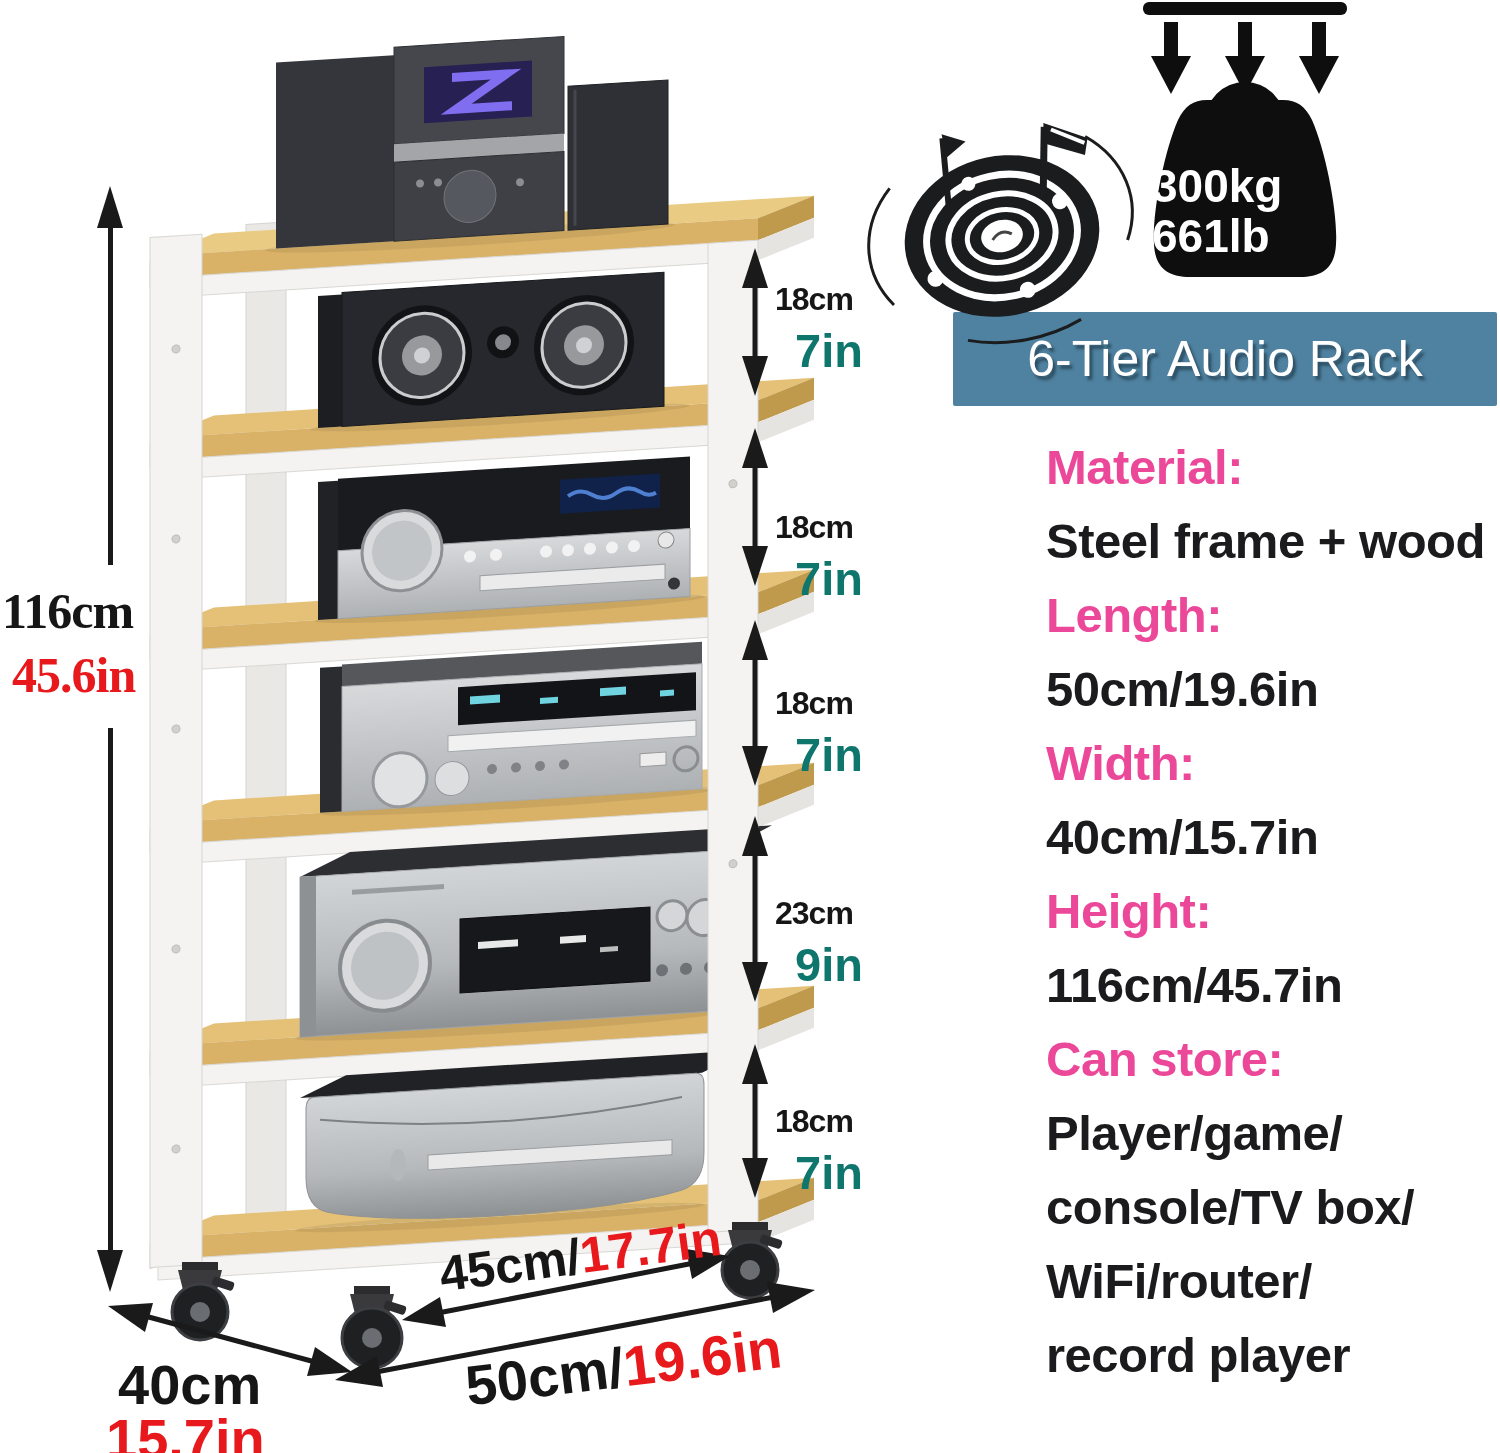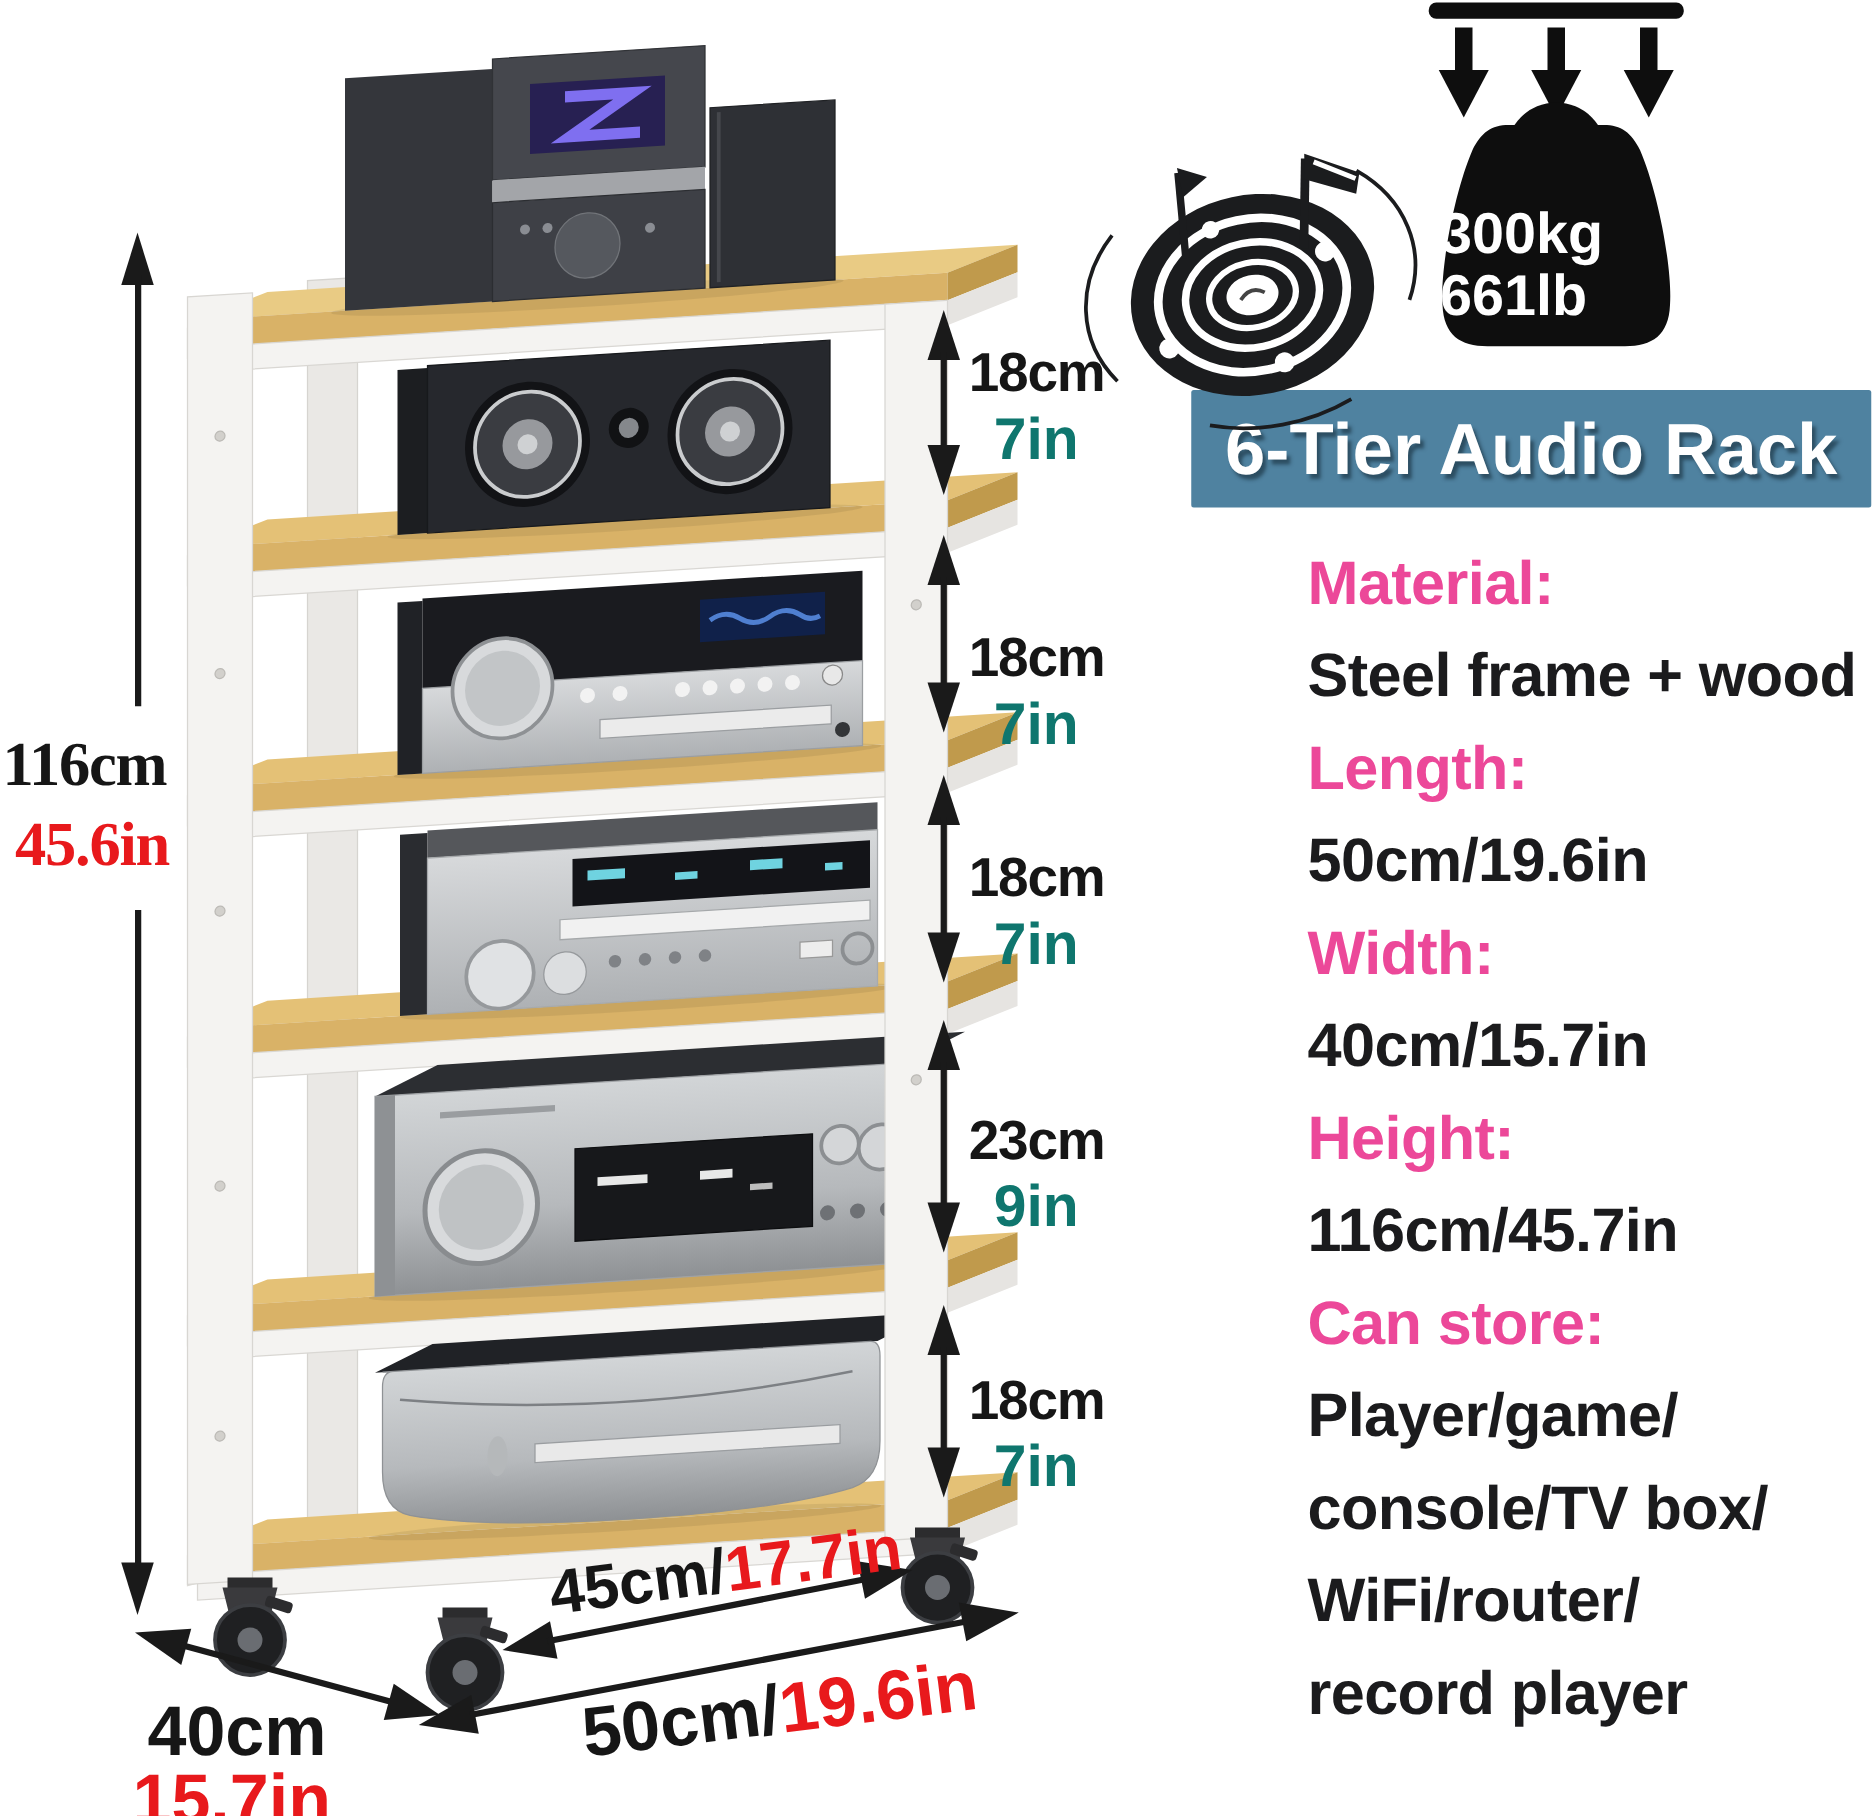--- a/index.html
+++ b/index.html
@@ -1,28 +1,28 @@
 <!DOCTYPE html>
 <html><head>
 <meta charset="utf-8">
 <style>
   html,body{margin:0;padding:0;background:#fff;}
   .scene{position:relative;width:1500px;height:1453px;background:#ffffff;overflow:hidden;
          font-family:"Liberation Sans","DejaVu Sans",sans-serif;}
   .art{position:absolute;left:0;top:0;z-index:2;pointer-events:none;}
   .banner{position:absolute;left:953px;top:312px;width:544px;height:94px;z-index:1;
           display:flex;align-items:center;justify-content:center;border-radius:2px;}
-  .banner span{font-size:58px;font-weight:700;color:#ffffff;letter-spacing:0px;
+  .banner span{font-size:50px;font-weight:400;color:#ffffff;letter-spacing:0px;
                text-shadow:3px 4px 3px rgba(10,25,35,.5);white-space:nowrap;}
   .ovl{position:absolute;z-index:3;white-space:nowrap;}
   .dim-cm{color:#161616;font-weight:800;}
   .dim-in{color:#e8191c;font-weight:800;}
   .hdim{font-size:50px;letter-spacing:-1px;font-family:Liberation Serif, serif;}
   .gap{left:775px;width:170px;}
-  .gap .cm{font-size:44px;line-height:54px;color:#161616;font-weight:800;letter-spacing:-1px;}
+  .gap .cm{font-size:32px;line-height:54px;color:#161616;font-weight:800;letter-spacing:-1px;}
   .gap .in{font-size:47px;line-height:50px;color:#0f766e;font-weight:800;margin-left:20px;}
   .slant{font-weight:800;transform-origin:left top;}
   .wtxt{left:1152px;width:188px;color:#ffffff;font-weight:800;
         font-size:46px;line-height:48px;letter-spacing:0px;}
   .specs{position:absolute;left:1046px;top:430px;z-index:3;}
   .specs div{font-size:49px;line-height:74px;font-weight:700;letter-spacing:-0.5px;white-space:nowrap;}
   .sp-blue{color:#ec4899;}
   .sp-black{color:#1b1b1d;}
 </style>
 </head>

